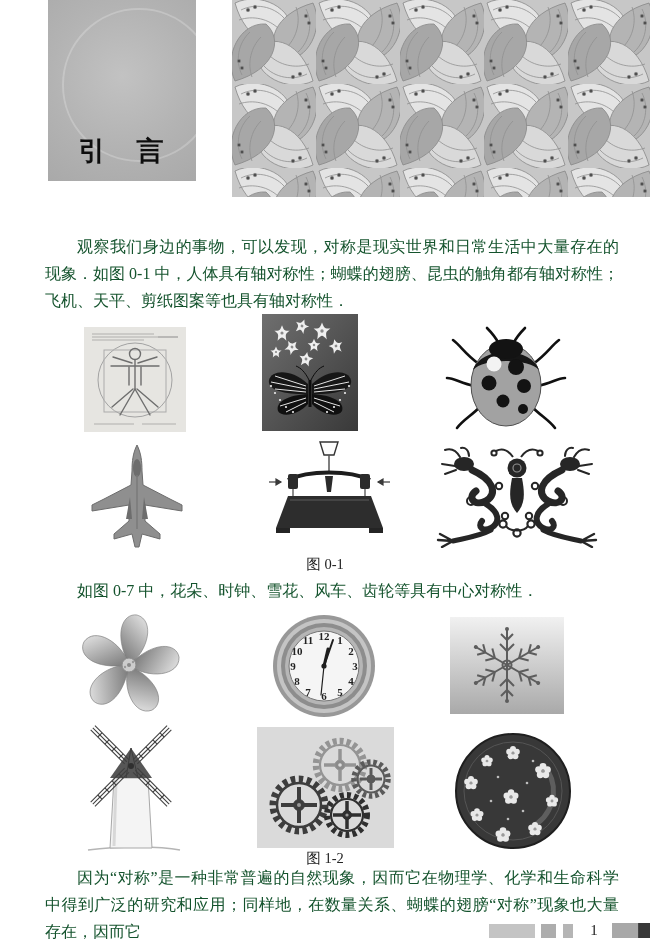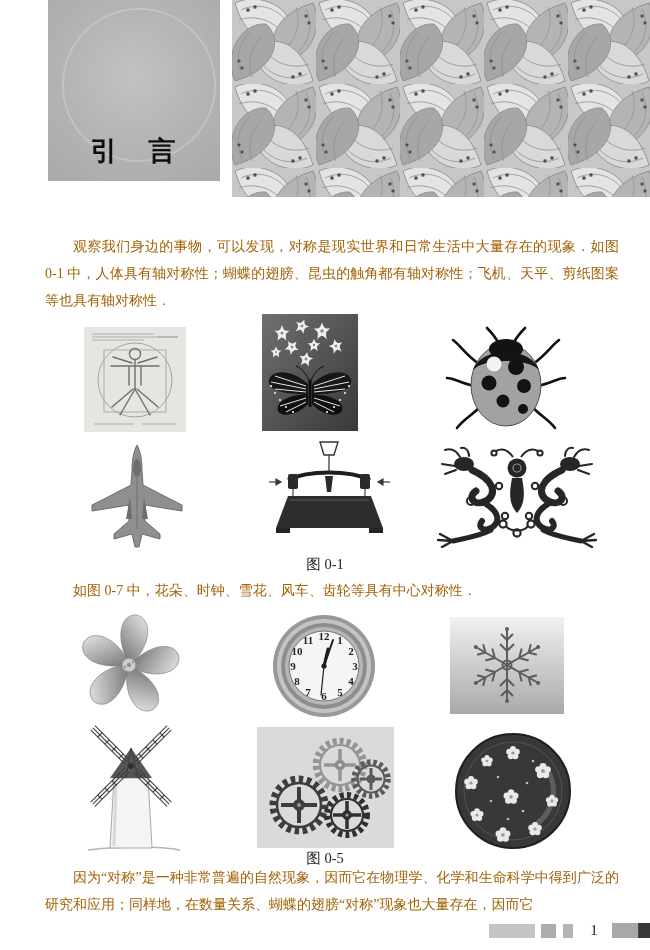--- a/index.html
+++ b/index.html
@@ -2,37 +2,37 @@
 <html><head>
 <meta charset="utf-8">
 <style>
   html,body{margin:0;padding:0;}
   body{
     width:650px;height:950px;background:#ffffff;position:relative;overflow:hidden;
     font-family:"Liberation Serif","DejaVu Serif",serif;color:#1a1a1a;
   }
   
   .title-box{
-    position:absolute;left:48px;top:0;width:172px;height:181px;
+    position:absolute;left:48px;top:0;width:148px;height:181px;
     background:radial-gradient(circle at 50% 42%, #c2c2c2 0%, #b3b3b3 55%, #a9a9a9 100%);
   }
   .title-box::before{
     content:"";position:absolute;left:14px;top:8px;width:150px;height:150px;border-radius:50%;
     border:2px solid rgba(255,255,255,0.22);
   }
   .page-title{
     position:absolute;left:0;right:0;bottom:12px;text-align:center;
     font-size:27px;font-weight:700;color:#0e0e0e;letter-spacing:2px;
   }
   .escher{position:absolute;left:232px;top:0;}
   
   .para{
     position:absolute;left:45px;width:574px;
-    font-size:14px;line-height:27px;text-align:justify;text-indent:2em;
-    color:#a16207;
+    font-size:16px;line-height:27px;text-align:justify;text-indent:2em;
+    color:#14532d;
   }
   .caption{
     position:absolute;left:0;width:650px;text-align:center;
     font-size:14.5px;color:#222;
   }
   .img{position:absolute;}
   .img svg{display:block;width:100%;height:100%;}
   
   .fbar{position:absolute;top:924px;height:14px;}
   .page-num{
@@ -422,21 +422,21 @@
       <circle cx="45" cy="46" r="1.3"></circle>
         <circle cx="74" cy="52" r="1.3"></circle>
         <circle cx="70" cy="80" r="1.3"></circle>
       <circle cx="38" cy="70" r="1.3"></circle>
         <circle cx="55" cy="88" r="1.3"></circle>
         <circle cx="80" cy="30" r="1.3"></circle>
     </g>
   </svg>
 </div>
 
-<div class="caption" style="top:849px">图 0-5</div>
+<div class="caption" style="top:849px">图 1-2</div>
 
 <div class="para" style="top:864px">因为“对称”是一种非常普遍的自然现象，因而它在物理学、化学和生命科学中得到广泛的研究和应用；同样地，在数量关系、蝴蝶的翅膀“对称”现象也大量存在，因而它</div>
 
 <div class="fbar" style="left:489px;width:46px;background:#c4c4c4"></div>
 <div class="fbar" style="left:541px;width:15px;background:#adadad"></div>
 <div class="fbar" style="left:563px;width:10px;background:#b5b5b5"></div>
 <div class="page-num">1</div>
 <div class="fbar" style="left:612px;width:38px;top:923px;height:15px;background:linear-gradient(to right,#a8a8a8 0%,#a8a8a8 68%,#383838 70%,#383838 100%)"></div>
 
 </body></html>

